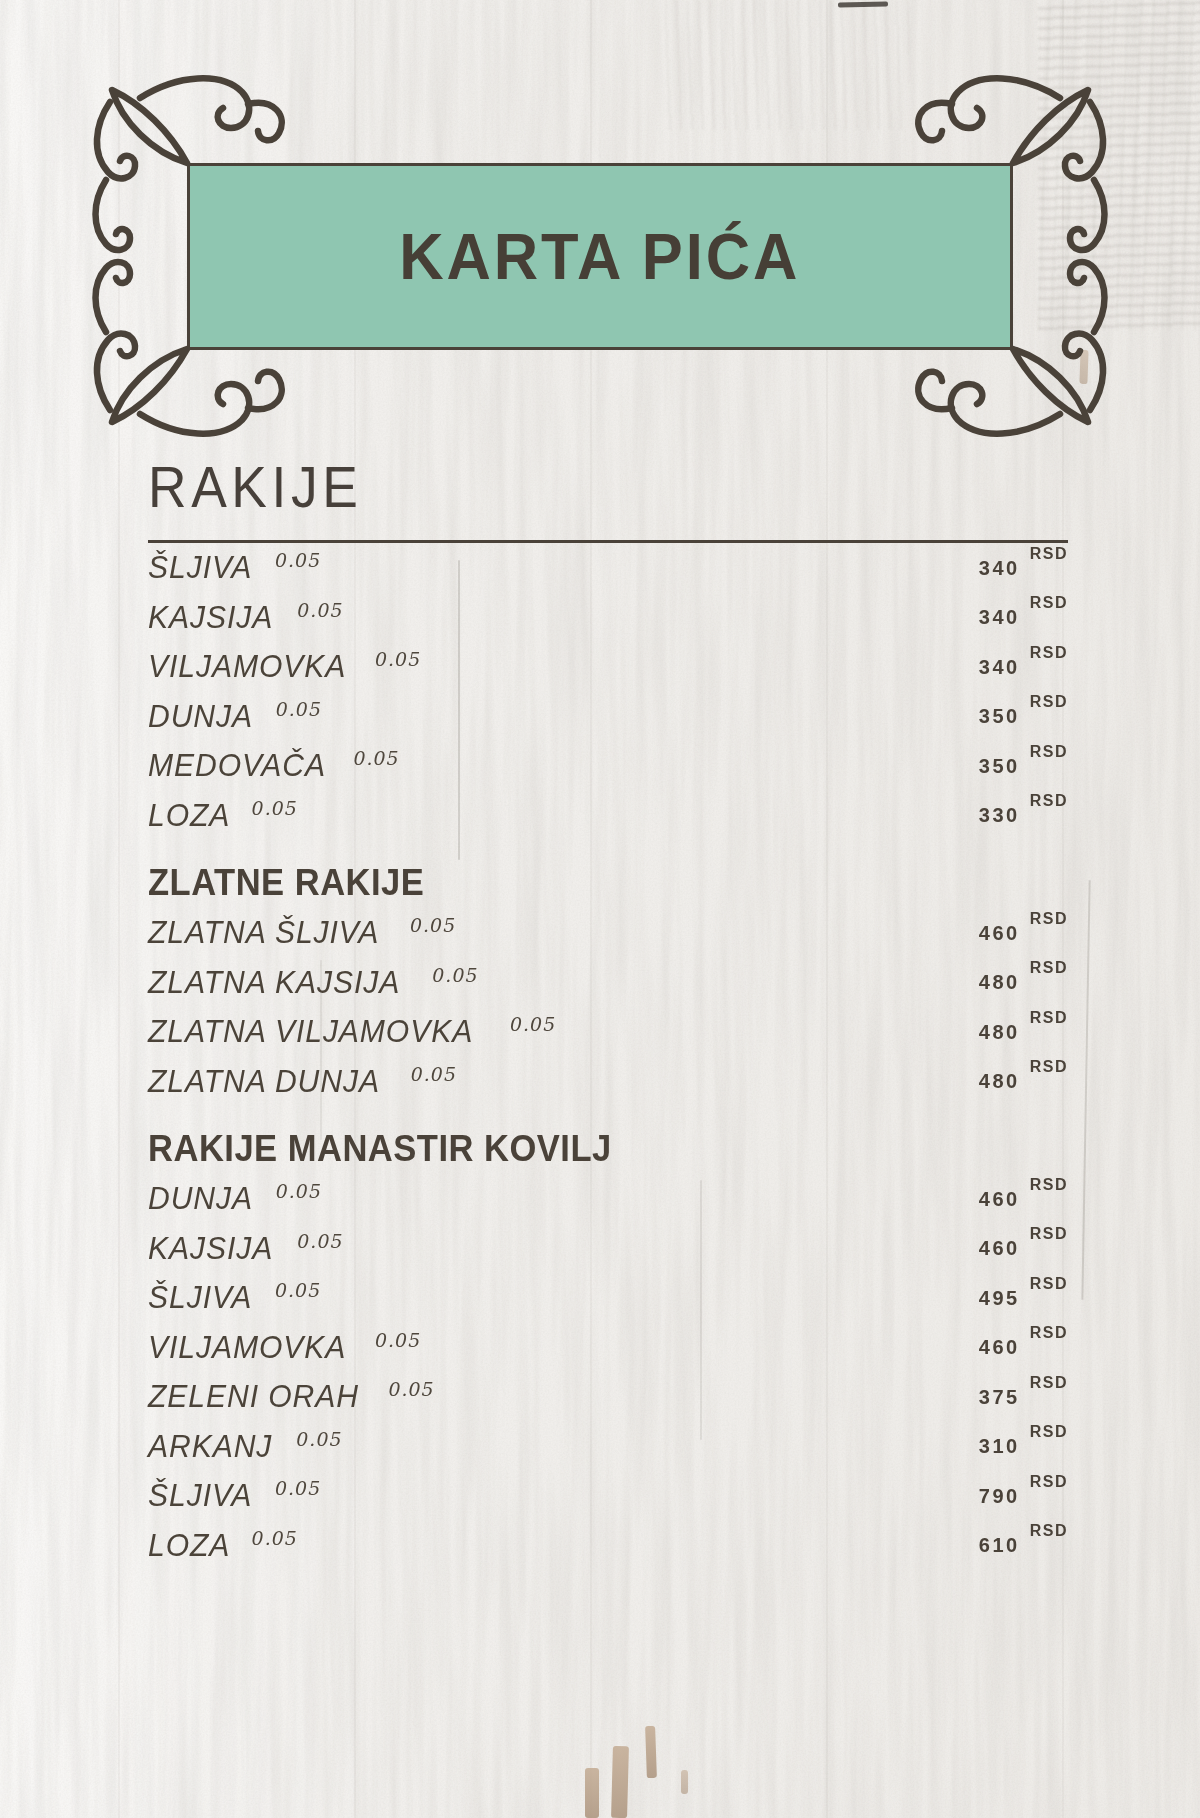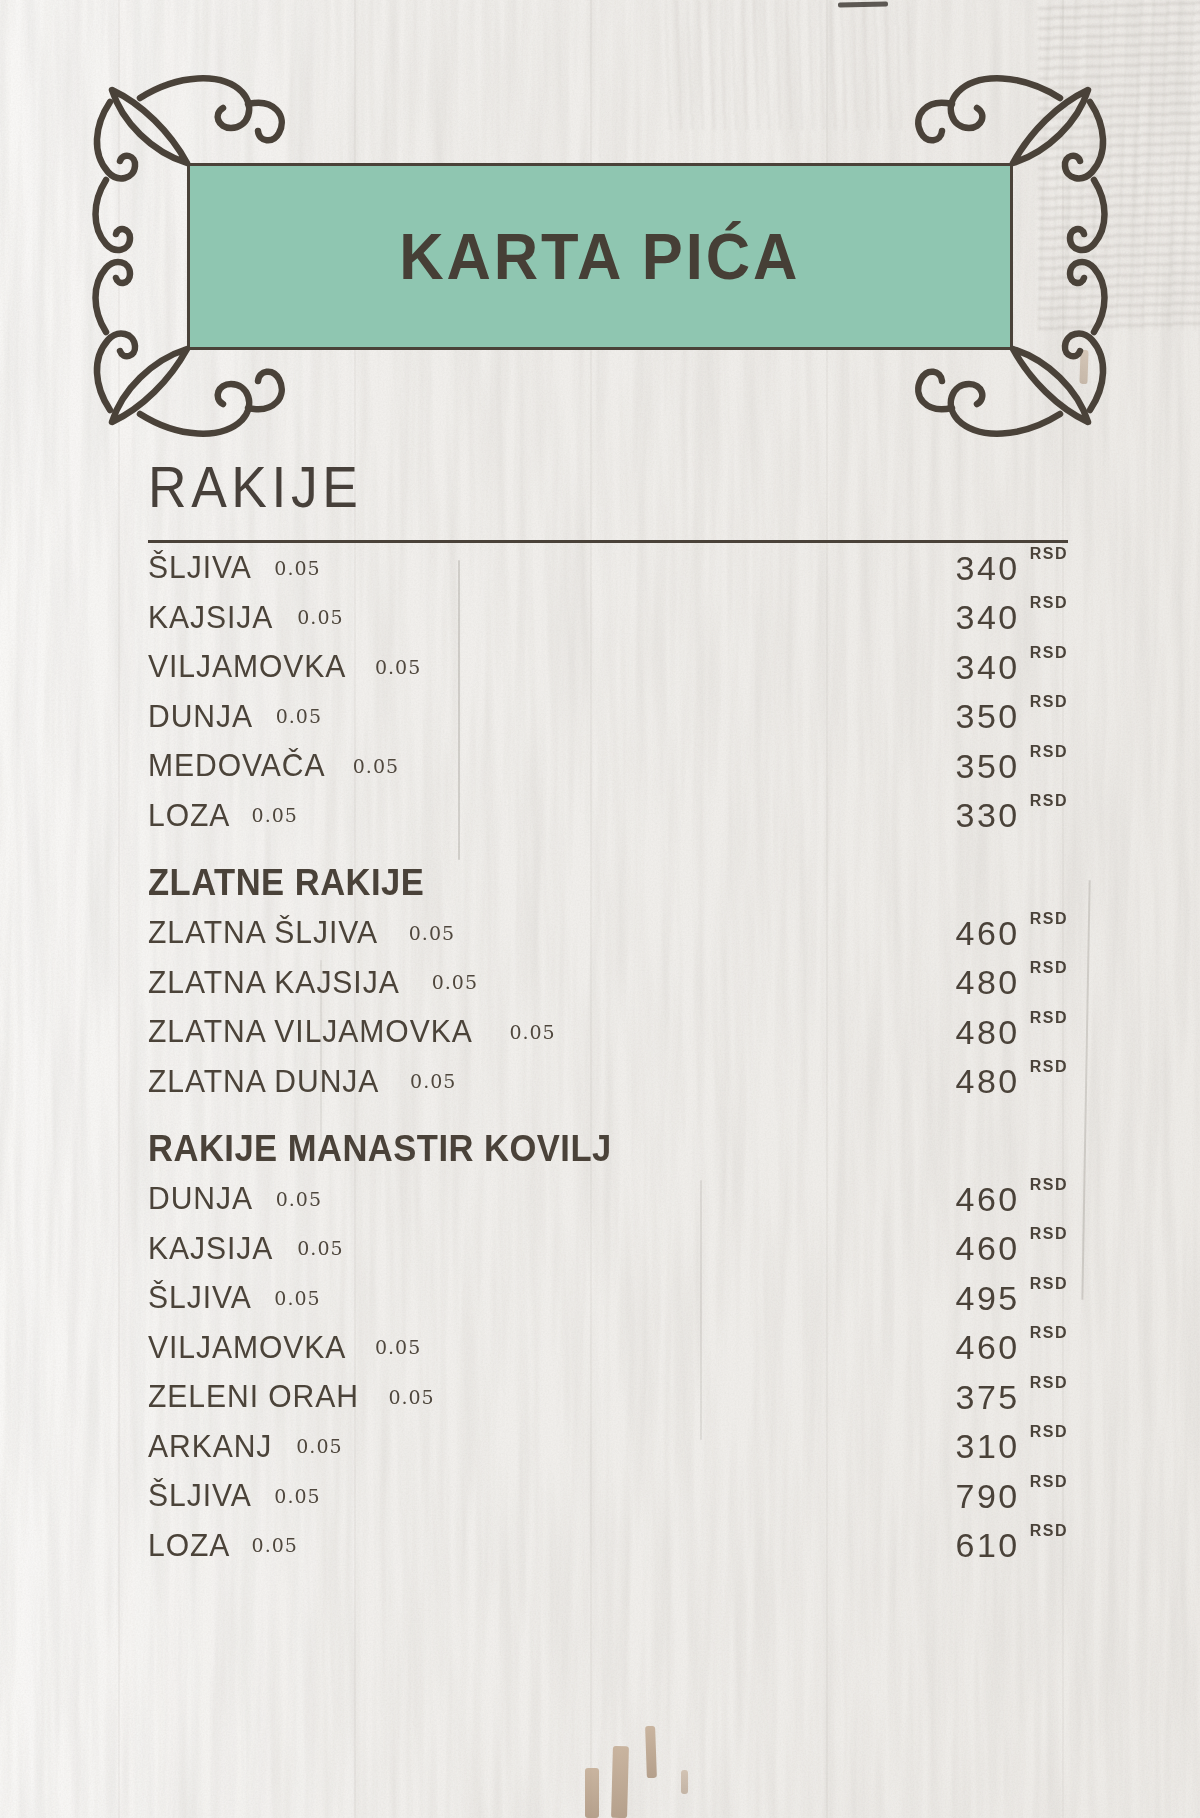--- a/index.html
+++ b/index.html
@@ -74,25 +74,25 @@
   .group-title{
     margin:18px 0 0 0;height:50px;display:flex;align-items:center;
     font-size:36px;font-weight:700;letter-spacing:.5px;color:#4a4239;white-space:nowrap;
   }
   .gt-main{transform-origin:left;transform:scale(.96,1);}
   .gt-suffix{font-weight:400;margin-left:12px;transform-origin:left;transform:scale(.94,1);}
   .gt-suffix:empty{display:none;}
   .row{
     height:49.5px;display:flex;justify-content:space-between;align-items:center;
   }
-  .item-left{display:flex;align-items:center;white-space:nowrap;}
+  .item-left{display:flex;align-items:flex-start;white-space:nowrap;font-style:italic;}
   .item-name{font-size:32px;font-weight:400;letter-spacing:1px;color:#4b4339;transform-origin:left;transform:scale(.94,1);}
   .item-vol{font-family:"DejaVu Serif",serif;font-size:19px;color:#4f473d;margin-left:16px;letter-spacing:1px;}
   .price{display:flex;align-items:flex-start;white-space:nowrap;}
-  .price-num{font-size:34px;font-weight:400;letter-spacing:2.5px;color:#4a4239;line-height:30px;}
+  .price-num{font-size:20px;font-weight:700;letter-spacing:2.5px;color:#4a4239;line-height:30px;}
   .price-cur{font-size:16px;font-weight:700;letter-spacing:1.5px;color:#4a4239;margin-left:10px;transform:translateY(-8px);}
 </style>
 </head>
 <body>
 
 <div class="page">
 
   <div class="planks"></div>
   <svg class="noise" width="1200" height="1818" aria-hidden="true">
     <filter id="wgrain">

